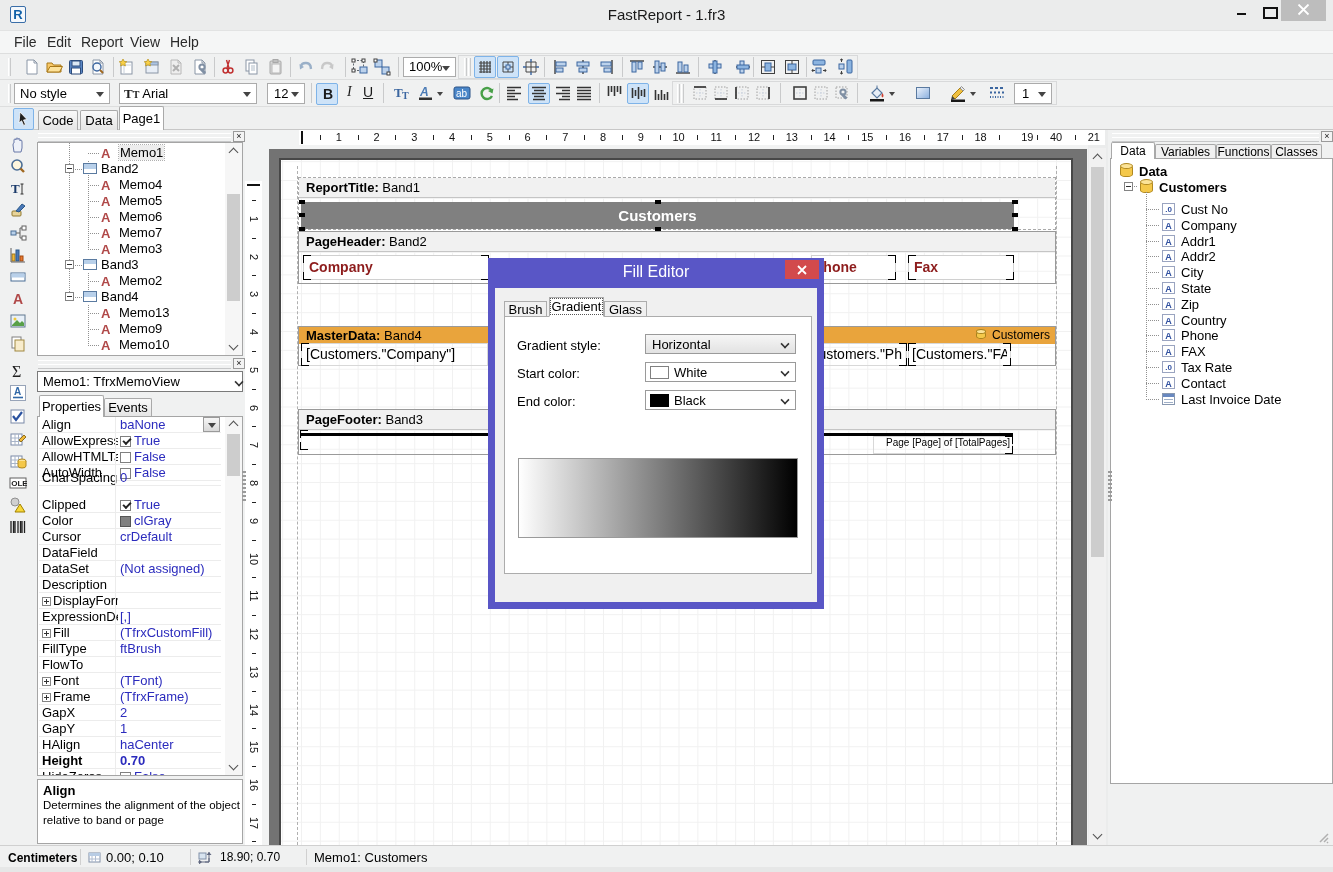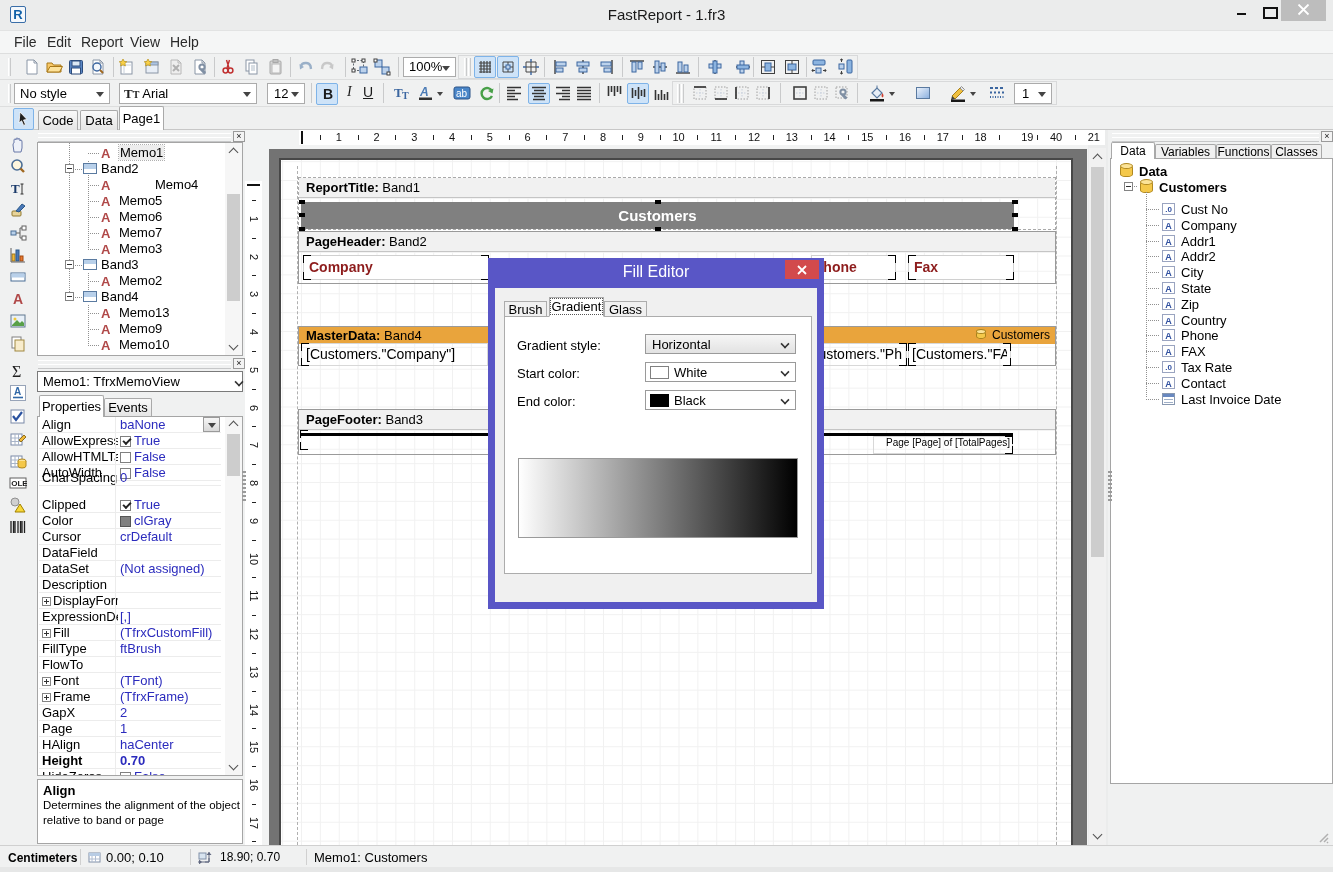--- a/index.html
+++ b/index.html
@@ -635,21 +635,21 @@
   <div class="whitebox" style="left:1px; top:12px; width:206px; height:214px; overflow:hidden;">
    <div class="dots-h" style="left:50px;top:10px;width:11px;"></div>
       <div class="redA" style="left:63px;top:4px;">A</div>
       <div class="titem" style="left:81px;top:2px;background:#ededed;outline:1px dotted #b0b0b0;padding:0 1px;">Memo1</div>
       <div class="dots-h" style="left:37px;top:26px;width:7px;"></div>
       <div class="texp" style="left:27px;top:21px;"></div>
       <div class="bandico" style="left:45px;top:20px;"></div>
       <div class="titem" style="left:63px;top:18px;">Band2</div>
       <div class="dots-h" style="left:50px;top:42px;width:11px;"></div>
       <div class="redA" style="left:63px;top:36px;">A</div>
-      <div class="titem" style="left:81px;top:34px;margin-left:36px;">Memo4</div>
+      <div class="titem" style="left:81px;top:34px;">Memo4</div>
       <div class="dots-h" style="left:50px;top:58px;width:11px;"></div>
       <div class="redA" style="left:63px;top:52px;">A</div>
       <div class="titem" style="left:81px;top:50px;">Memo5</div>
       <div class="dots-h" style="left:50px;top:74px;width:11px;"></div>
       <div class="redA" style="left:63px;top:68px;">A</div>
       <div class="titem" style="left:81px;top:66px;">Memo6</div>
       <div class="dots-h" style="left:50px;top:90px;width:11px;"></div>
       <div class="redA" style="left:63px;top:84px;">A</div>
       <div class="titem" style="left:81px;top:82px;">Memo7</div>
       <div class="dots-h" style="left:50px;top:106px;width:11px;"></div>
@@ -767,21 +767,21 @@
       </div>
 <div class="prow" style="top:272px;">
         <div class="nm"><span class="pexp"></span>Frame</div>
         <div class="vl" style="">(TfrxFrame)</div>
       </div>
 <div class="prow" style="top:288px;">
         <div class="nm">GapX</div>
         <div class="vl" style="">2</div>
       </div>
 <div class="prow" style="top:304px;">
-        <div class="nm">Page</div>
+        <div class="nm">GapY</div>
         <div class="vl" style="">1</div>
       </div>
 <div class="prow" style="top:320px;">
         <div class="nm">HAlign</div>
         <div class="vl" style="">haCenter</div>
       </div>
 <div class="prow" style="top:336px;font-weight:bold;">
         <div class="nm">Height</div>
         <div class="vl" style="font-weight:bold;">0.70</div>
       </div>

